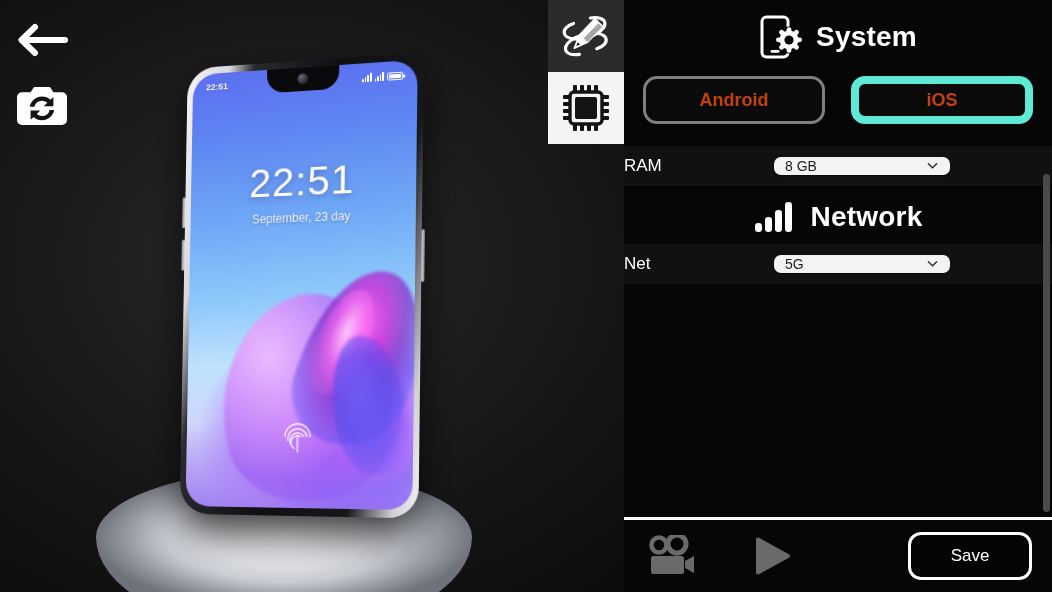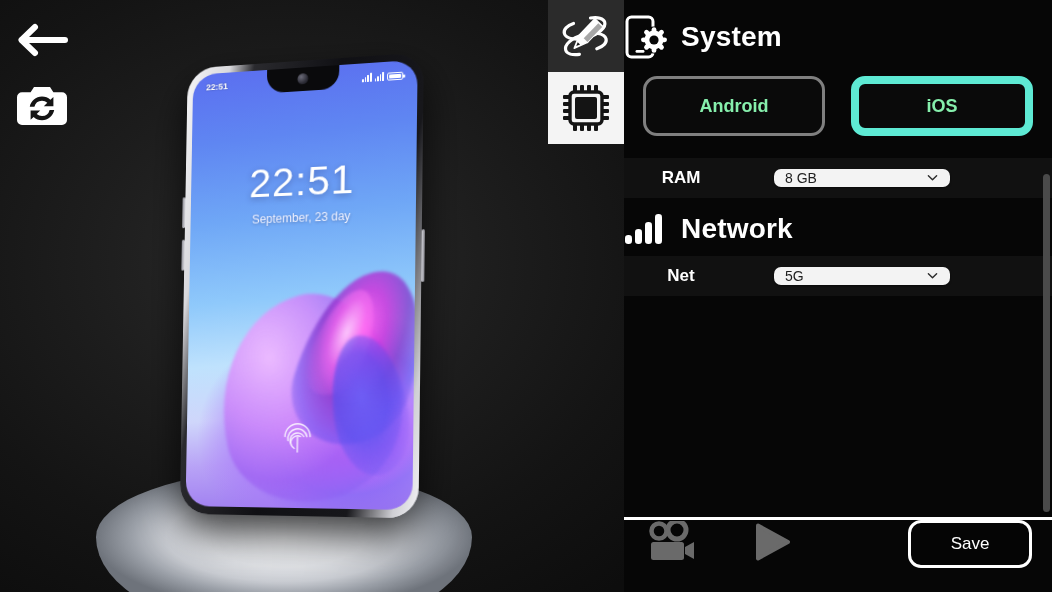--- a/index.html
+++ b/index.html
@@ -166,63 +166,63 @@
   #tab-hardware { background: #f4f4f4; }
 
   
   #panel {
     position: absolute; left: 624px; top: 0; width: 428px; height: 592px;
     background: #060606; overflow: hidden;
   }
   #panel-scroll { position: absolute; inset: 0 0 74px 0; overflow: hidden; }
 
   .section-header {
-    display: flex; align-items: center; gap: 13px;
+    display: flex; align-items: center; justify-content: center; gap: 13px;
     padding: 14px 0 10px 0;
   }
   .section-title { font-size: 28px; font-weight: bold; color: #fff; letter-spacing: .2px; }
 
   .os-row { display: flex; justify-content: center; gap: 26px; padding: 6px 0 22px 0; }
   .os-btn {
-    width: 182px; height: 60px; border-radius: 14px; background: #0a0a0a;
+    width: 182px; height: 48px; border-radius: 14px; background: #0a0a0a;
     display: flex; align-items: center; justify-content: center;
-    color: #86efac; font-size: 18px; font-weight: bold; cursor: pointer;
+    color: #c2410c; font-size: 18px; font-weight: bold; cursor: pointer;
   }
   .os-btn.inactive { border: 3px solid #7f7f7f; }
   .os-btn.active { border: 8px solid #5eead4; align-items: center; }
 
   .band { background: #111111; padding: 1px 0; }
 
   .field-row {
     display: flex; align-items: center; padding: 9px 0;
   }
   .field-label {
-    width: 150px; text-align: center; padding-right: 36px;
-    font-size: 17px; font-weight: bold; color: #fff;
+    width: 150px; text-align: left; padding-right: 36px;
+    font-size: 17px; font-weight: normal; color: #fff;
   }
   .field-select {
     position: relative; width: 176px; height: 18px;
     background: #f3f3f3; border-radius: 7px;
     display: flex; align-items: center; cursor: pointer;
     box-shadow: 0 1px 2px rgba(0,0,0,.5);
   }
   .field-select span.val {
     font-size: 14px; color: #1e1e1e; padding-left: 11px;
   }
   .chev {
     position: absolute; right: 12px; top: 50%; width: 11px; height: 11px;
     margin-top: -6px;
   }
 
   #divider {
     position: absolute; left: 0; bottom: 72px; width: 428px; height: 3px; background: #fff;
   }
   #bottom-bar {
     position: absolute; left: 0; bottom: 0; width: 428px; height: 72px;
-    background: #060606; display: flex;  gap: 14px;
+    background: #060606; display: flex; align-items: center; gap: 14px;
   }
   #record-button { margin-left: 23px; width: 58px; height: 44px; display:flex; align-items:center; cursor: pointer; }
   #play-button { margin-left: 30px; width: 46px; height: 44px; display:flex; align-items:center; justify-content:center; cursor: pointer; }
   #save-button {
     position: absolute; right: 20px; width: 124px; height: 48px;
     border: 3px solid #fff; border-radius: 13px; background: #050505;
     display: flex; align-items: center; justify-content: center;
     color: #fff; font-size: 17px; cursor: pointer;
   }
   #scrollbar-track {

